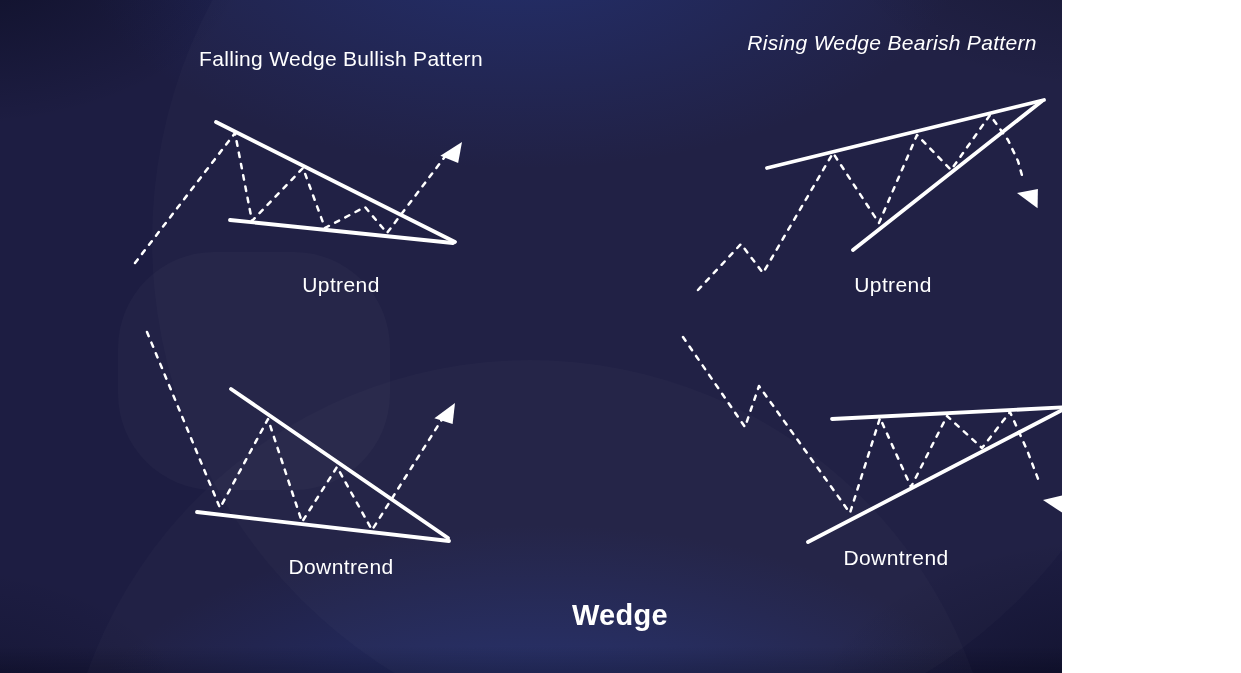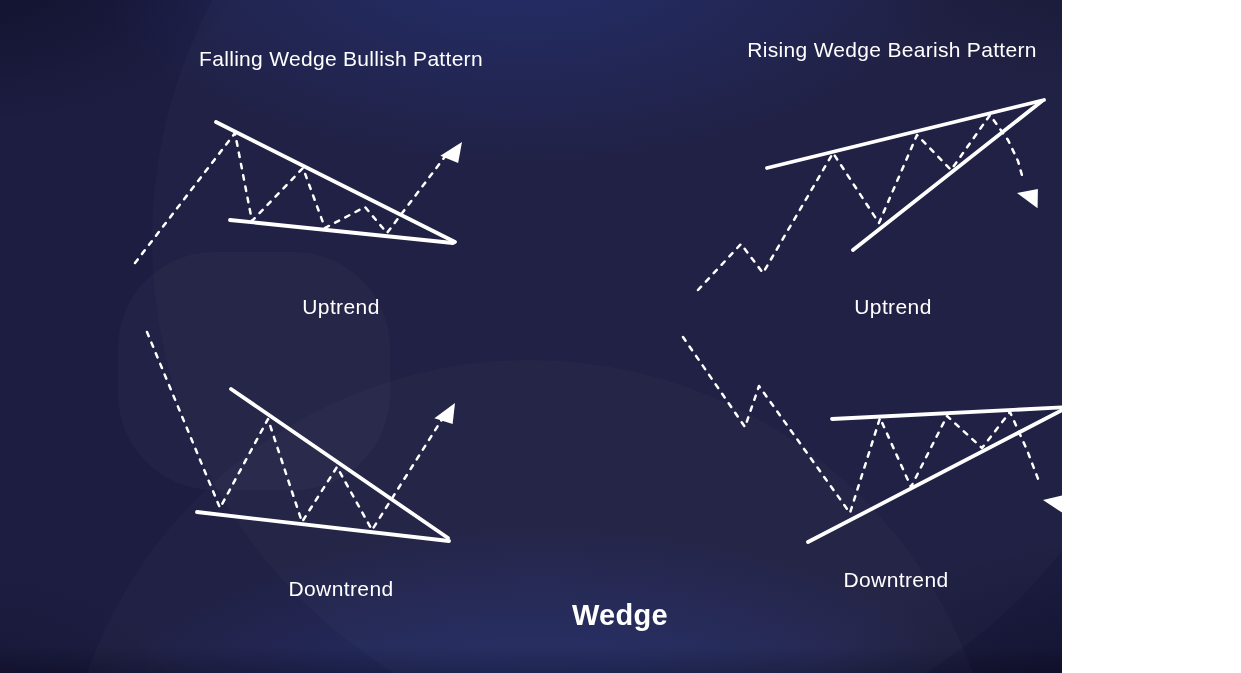--- a/index.html
+++ b/index.html
@@ -25,24 +25,24 @@
     fill:none; stroke:var(--line,#ffffff); stroke-width:2.5;
     stroke-dasharray:4.5 7; stroke-linecap:round; stroke-linejoin:round;
   }
   .solid { fill:none; stroke:var(--line,#ffffff); stroke-width:3.8; stroke-linecap:round; }
   .arrowhead { fill:var(--line,#ffffff); stroke:none; }
   .label {
     position:absolute; transform:translateX(-50%);
     color:var(--text,#ffffff); white-space:nowrap; line-height:1.25;
   }
   .panel-heading { font-size:21px; font-weight:500; letter-spacing:.3px; }
-  .trend-label   { font-size:21px; font-weight:400; letter-spacing:.4px;margin-top:22px; }
+  .trend-label   { font-size:21px; font-weight:400; letter-spacing:.4px; }
   .footer-title  { font-size:29px; font-weight:600; letter-spacing:.3px; }
   #heading-left    { left:341px; top:46px; }
-  #heading-right   { left:892px; top:37px; }
+  #heading-right   { left:892px; top:30px;font-style:italic; }
   #uptrend-left    { left:341px; top:272px; }
   #uptrend-right   { left:893px; top:272px; }
   #downtrend-left  { left:341px; top:554px; }
   #downtrend-right { left:896px; top:545px; }
   #wedge-title     { left:620px; top:597px; }
 </style>
 </head>
 <body>
 
 <div class="stage">

